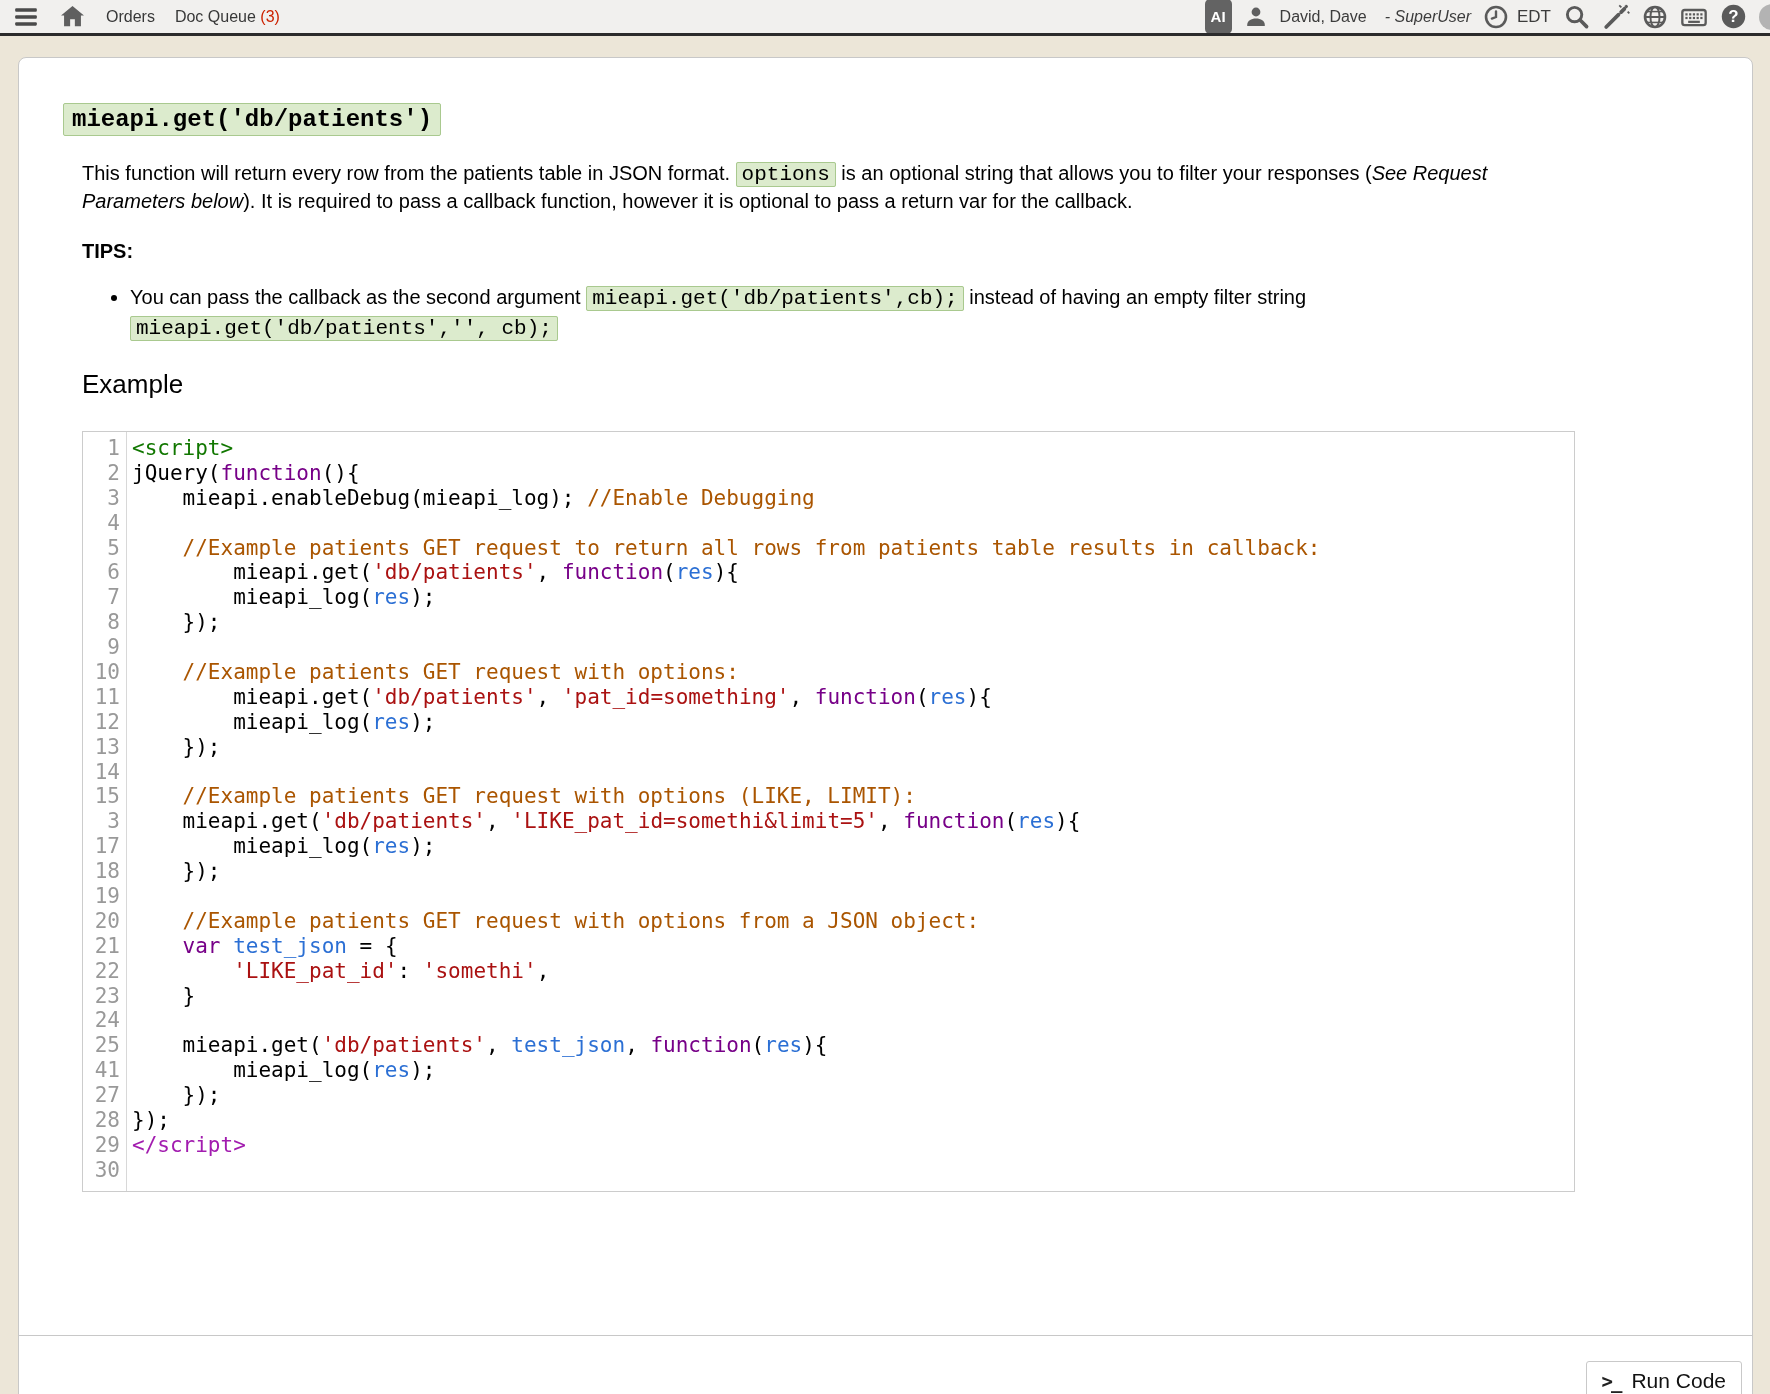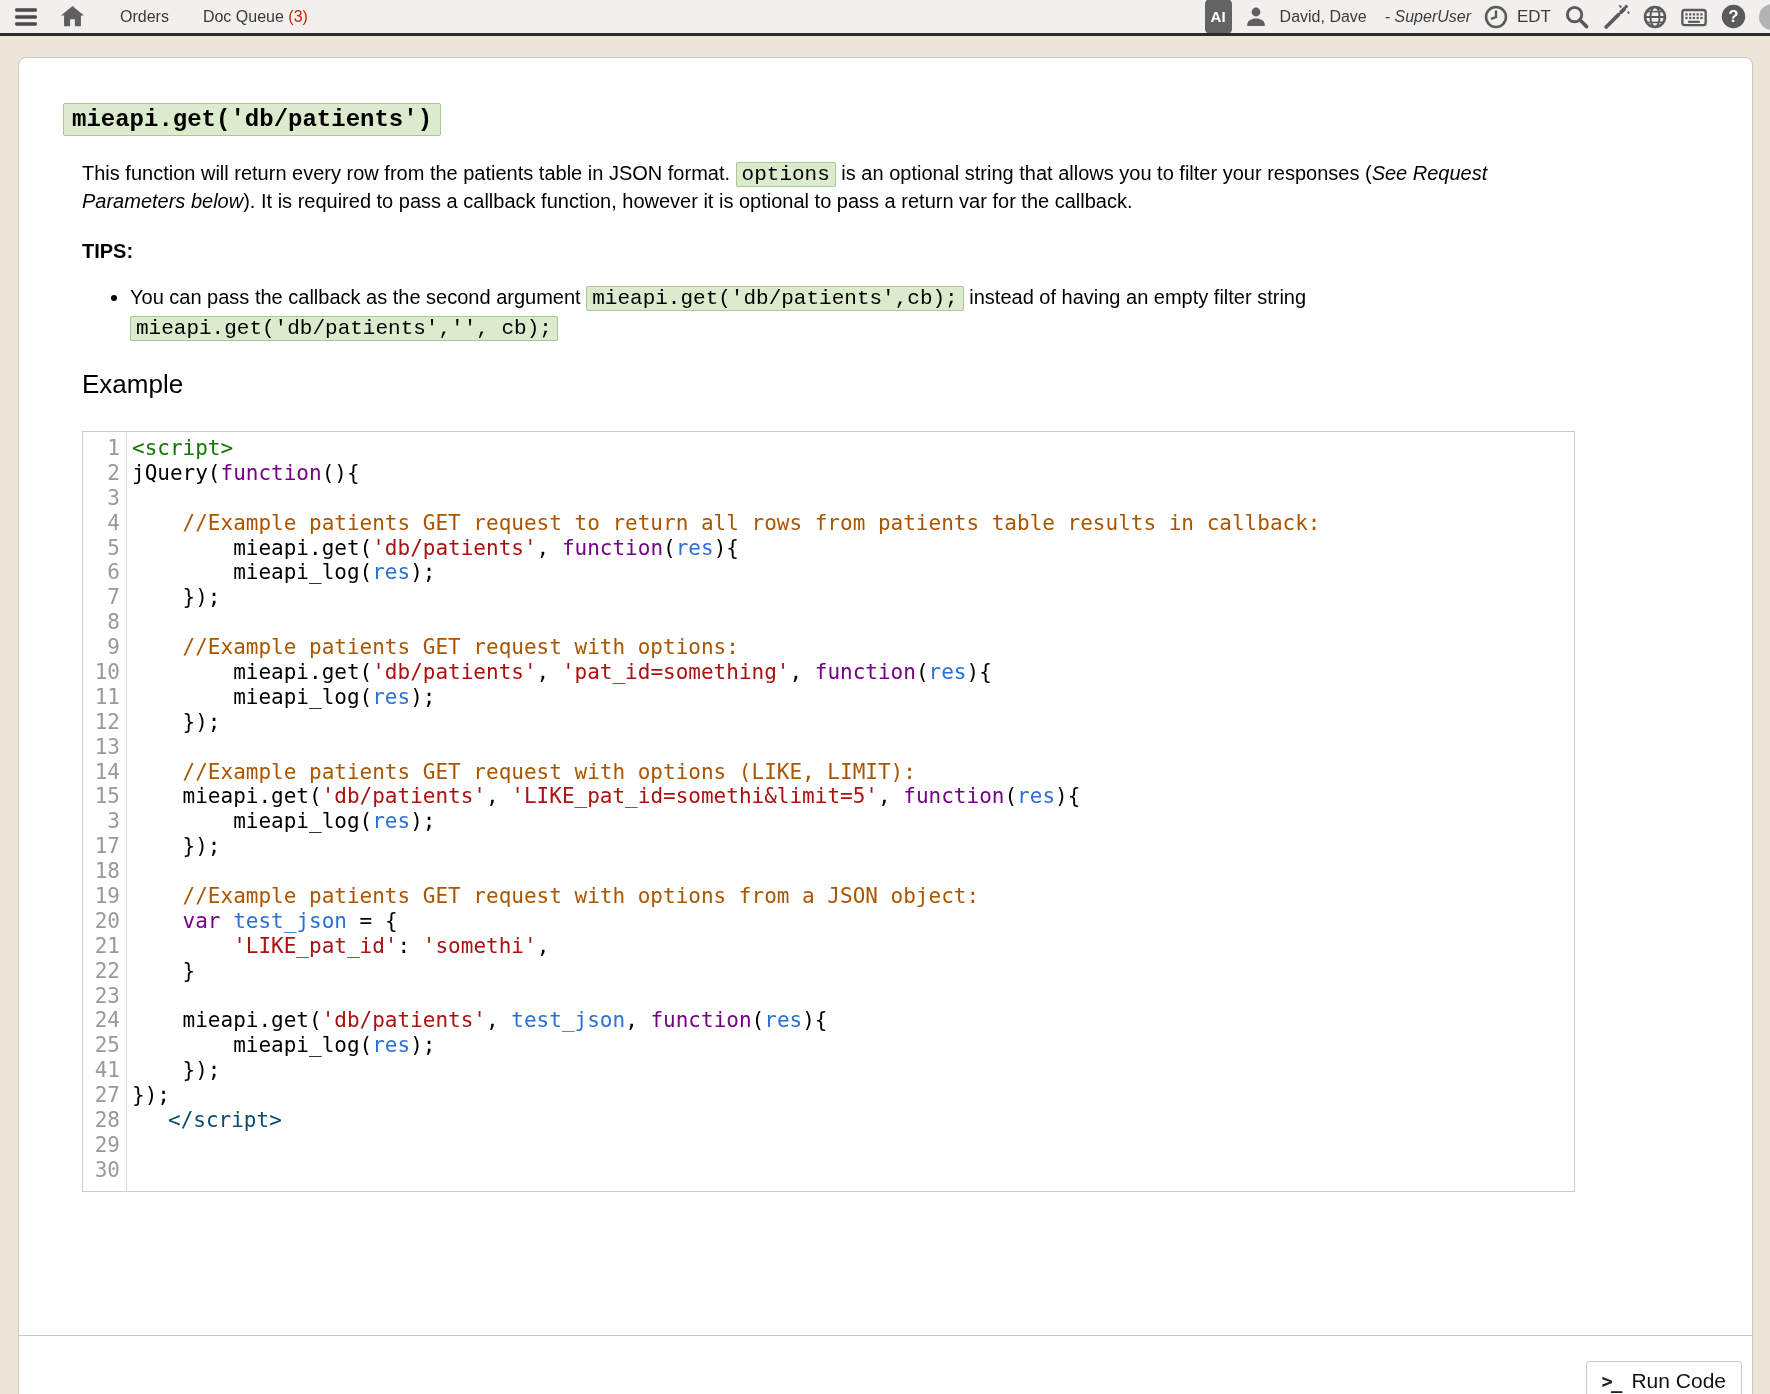--- a/index.html
+++ b/index.html
@@ -9,21 +9,21 @@
     background:#ece6d8;
     font-family:"Liberation Sans", sans-serif;
     color:#000;
   }
   
   .topbar {
     height:36px; background:#f1f0ee; border-bottom:3px solid #2b2b2b;
     display:flex; align-items:center; padding-left:13px; overflow:hidden;
   }
   .tb-left { display:flex; align-items:center; gap:20px; }
-  .nav-link { font-size:16px; color:#383838; cursor:pointer; white-space:nowrap;margin-left:14px; }
+  .nav-link { font-size:16px; color:#383838; cursor:pointer; white-space:nowrap; }
   .badge-count { color:#cc2200; }
   .tb-right { margin-left:auto; display:flex; align-items:center; gap:12px; }
   .icon-btn { display:flex; align-items:center; cursor:pointer; }
   .ai-badge {
     width:27px; height:35px; background:#636363; border-radius:5px;
     color:#fff; font-weight:bold; font-size:15px;
     display:flex; align-items:center; justify-content:center; cursor:pointer;
   }
   .user-name { font-size:16px; color:#3c3c3c; }
   .user-role { font-size:16px; color:#3c3c3c; font-style:italic; margin-left:6px; }
@@ -223,20 +223,21 @@
             <div class="ln">25</div>
             <div class="ln">41</div>
             <div class="ln">27</div>
             <div class="ln">28</div>
             <div class="ln">29</div>
             <div class="ln">30</div>
           </div>
         <div class="codecol">
             <div class="cl"><span style="color: rgb(17, 119, 0);">&lt;script&gt;</span></div>
             <div class="cl"><span style="color: rgb(0, 0, 0);">jQuery(</span><span style="color: rgb(119, 0, 136);">function</span><span style="color: rgb(0, 0, 0);">(){</span></div>
+            <div class="cl"><span style="color: rgb(0, 0, 0);">    mieapi.enableDebug(mieapi_log); </span><span style="color: rgb(170, 85, 0);">//Enable Debugging</span></div>
             <div class="cl">&nbsp;</div>
             <div class="cl"><span style="color: rgb(170, 85, 0);">    //Example patients GET request to return all rows from patients table results in callback:</span></div>
             <div class="cl"><span style="color: rgb(0, 0, 0);">        mieapi.get(</span><span style="color: rgb(170, 17, 17);">'db/patients'</span><span style="color: rgb(0, 0, 0);">, </span><span style="color: rgb(119, 0, 136);">function</span><span style="color: rgb(0, 0, 0);">(</span><span style="color: rgb(43, 111, 212);">res</span><span style="color: rgb(0, 0, 0);">){</span></div>
             <div class="cl"><span style="color: rgb(0, 0, 0);">        mieapi_log(</span><span style="color: rgb(43, 111, 212);">res</span><span style="color: rgb(0, 0, 0);">);</span></div>
             <div class="cl"><span style="color: rgb(0, 0, 0);">    });</span></div>
             <div class="cl">&nbsp;</div>
             <div class="cl"><span style="color: rgb(170, 85, 0);">    //Example patients GET request with options:</span></div>
             <div class="cl"><span style="color: rgb(0, 0, 0);">        mieapi.get(</span><span style="color: rgb(170, 17, 17);">'db/patients'</span><span style="color: rgb(0, 0, 0);">, </span><span style="color: rgb(170, 17, 17);">'pat_id=something'</span><span style="color: rgb(0, 0, 0);">, </span><span style="color: rgb(119, 0, 136);">function</span><span style="color: rgb(0, 0, 0);">(</span><span style="color: rgb(43, 111, 212);">res</span><span style="color: rgb(0, 0, 0);">){</span></div>
             <div class="cl"><span style="color: rgb(0, 0, 0);">        mieapi_log(</span><span style="color: rgb(43, 111, 212);">res</span><span style="color: rgb(0, 0, 0);">);</span></div>
             <div class="cl"><span style="color: rgb(0, 0, 0);">    });</span></div>
@@ -248,21 +249,21 @@
             <div class="cl">&nbsp;</div>
             <div class="cl"><span style="color: rgb(170, 85, 0);">    //Example patients GET request with options from a JSON object:</span></div>
             <div class="cl"><span style="color: rgb(0, 0, 0);">    </span><span style="color: rgb(119, 0, 136);">var</span><span style="color: rgb(0, 0, 0);"> </span><span style="color: rgb(43, 111, 212);">test_json</span><span style="color: rgb(0, 0, 0);"> = {</span></div>
             <div class="cl"><span style="color: rgb(0, 0, 0);">        </span><span style="color: rgb(170, 17, 17);">'LIKE_pat_id'</span><span style="color: rgb(0, 0, 0);">: </span><span style="color: rgb(170, 17, 17);">'somethi'</span><span style="color: rgb(0, 0, 0);">,</span></div>
             <div class="cl"><span style="color: rgb(0, 0, 0);">    }</span></div>
             <div class="cl">&nbsp;</div>
             <div class="cl"><span style="color: rgb(0, 0, 0);">    mieapi.get(</span><span style="color: rgb(170, 17, 17);">'db/patients'</span><span style="color: rgb(0, 0, 0);">, </span><span style="color: rgb(43, 111, 212);">test_json</span><span style="color: rgb(0, 0, 0);">, </span><span style="color: rgb(119, 0, 136);">function</span><span style="color: rgb(0, 0, 0);">(</span><span style="color: rgb(43, 111, 212);">res</span><span style="color: rgb(0, 0, 0);">){</span></div>
             <div class="cl"><span style="color: rgb(0, 0, 0);">        mieapi_log(</span><span style="color: rgb(43, 111, 212);">res</span><span style="color: rgb(0, 0, 0);">);</span></div>
             <div class="cl"><span style="color: rgb(0, 0, 0);">    });</span></div>
             <div class="cl"><span style="color: rgb(0, 0, 0);">});</span></div>
-            <div class="cl"><span style="color: #0c4a6e; margin-left: 36px;">&lt;/script&gt;</span></div>
+            <div class="cl"><span style="color: #a21caf;">&lt;/script&gt;</span></div>
           </div>
       </div>
     </div>
   </div>
 
   <div class="card-footer">
     <button class="run-btn">
       <span class="run-icon">&gt;_</span>
       <span>Run Code</span>
     </button>

